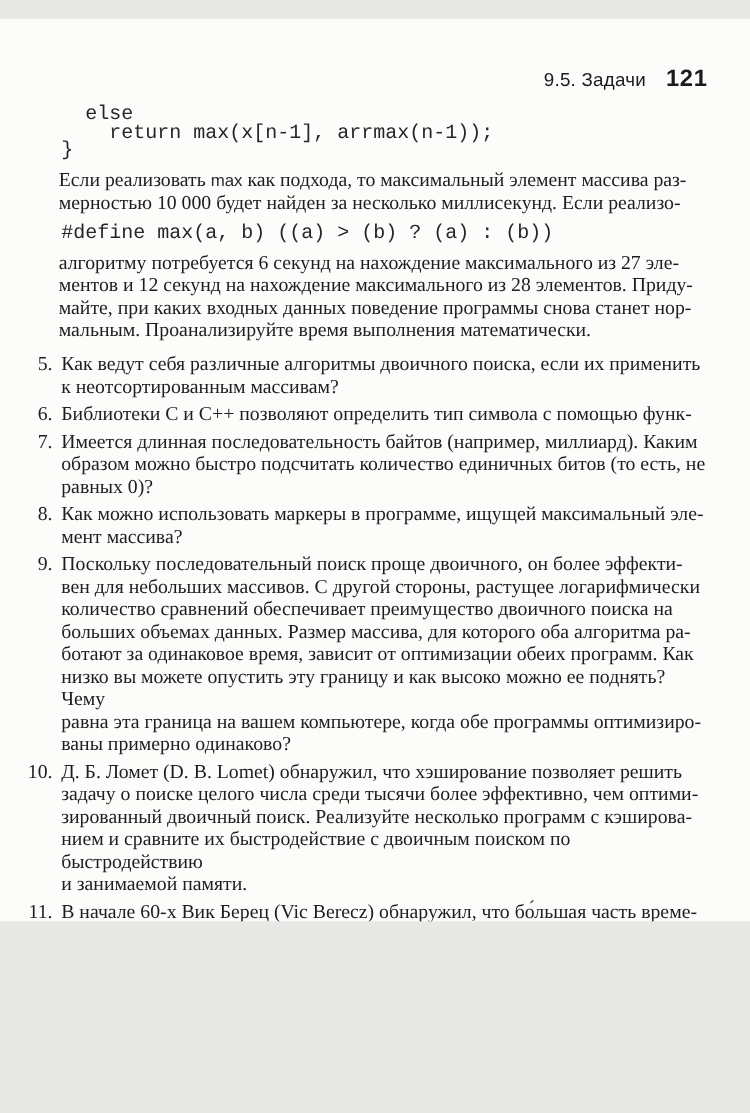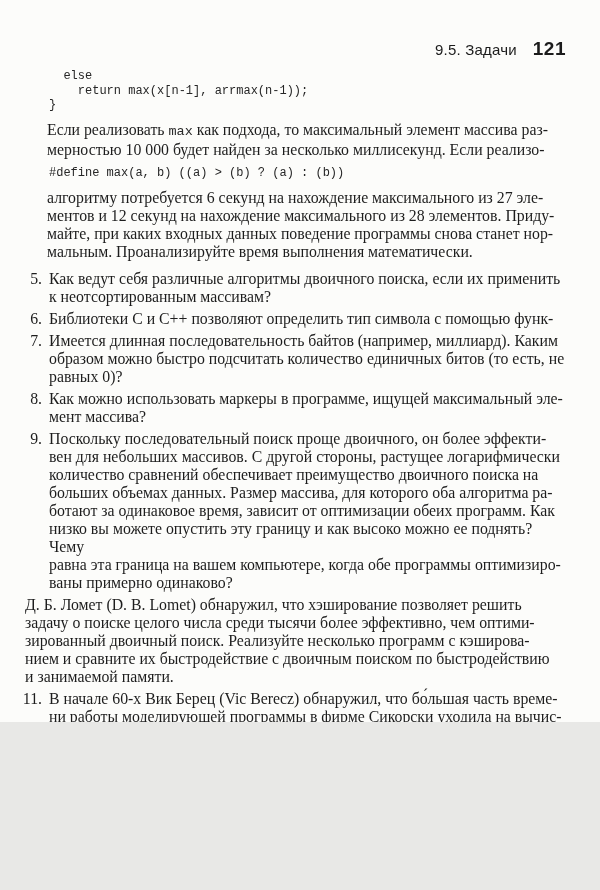--- a/index.html
+++ b/index.html
@@ -4,51 +4,51 @@
 <style>
   * { margin:0; padding:0; box-sizing:border-box; }
   html,body { background:#e8e8e6; }
   .page {
     width:600px; height:722px;
     background:#fcfcfa;
     color:#1d1d1d;
     font-family:"Liberation Serif", serif;
     overflow:hidden;
     position:relative;
-    margin:0 auto;
+    margin:15px auto;
   }
   .header {
     padding-top:38px;
     margin-right:34px;
     text-align:right;
     font-family:"Liberation Sans", sans-serif;
     color:#1b1b1b;
   }
   .section-title { font-size:15px; letter-spacing:0.2px; }
   .page-number { font-size:19px; font-weight:bold; margin-left:16px; letter-spacing:0.5px; }
   .code {
     font-family:"Liberation Mono", monospace;
-    font-size:12px;
+    font-size:16px;
     line-height:14.5px;
     color:#262626;
     white-space:pre-wrap;
   }
   .code-top { margin:9px 0 0 49px; }
   .macro    { margin:7px 0 0 49px; }
   .para {
     margin-left:47px;
     margin-right:33px;
     font-size:15.8px;
     line-height:18px;
     color:#1d1d1d;
   }
   .p1 { margin-top:8px; }
   .p2 { margin-top:9px; }
   .prelines { white-space:pre-wrap; }
-  .icode { font-family:Liberation Mono, monospace; font-size:13.5px; color:#2a2a2a; }
+  .icode { font-family:Liberation Sans, sans-serif; font-size:13.5px; color:#2a2a2a; }
   .sans  { font-family:"Liberation Sans", sans-serif; font-size:14.5px; }
   .problems { margin-top:9px; }
   .problem {
     display:flex;
     margin:4px 33px 0 18px;
     font-size:15.8px;
     line-height:18px;
   }
   .pnum  { flex:0 0 24px; text-align:right; }
   .ptext { margin-left:7px; flex:1; }
@@ -120,20 +120,21 @@
 вен для небольших массивов. С другой стороны, растущее логарифмически
 количество сравнений обеспечивает преимущество двоичного поиска на
 больших объемах данных. Размер массива, для которого оба алгоритма ра-
 ботают за одинаковое время, зависит от оптимизации обеих программ. Как
 низко вы можете опустить эту границу и как высоко можно ее поднять? Чему
 равна эта граница на вашем компьютере, когда обе программы оптимизиро-
 ваны примерно одинаково?</div>
     </div>
 
     <div class="problem">
+      <div class="pnum">10.</div>
       <div class="ptext prelines">Д. Б. Ломет (D. B. Lomet) обнаружил, что хэширование позволяет решить
 задачу о поиске целого числа среди тысячи более эффективно, чем оптими-
 зированный двоичный поиск. Реализуйте несколько программ с кэширова-
 нием и сравните их быстродействие с двоичным поиском по быстродействию
 и занимаемой памяти.</div>
     </div>
 
     <div class="problem">
       <div class="pnum">11.</div>
       <div class="ptext prelines">В начале 60-х Вик Берец (Vic Berecz) обнаружил, что бо́льшая часть време-

